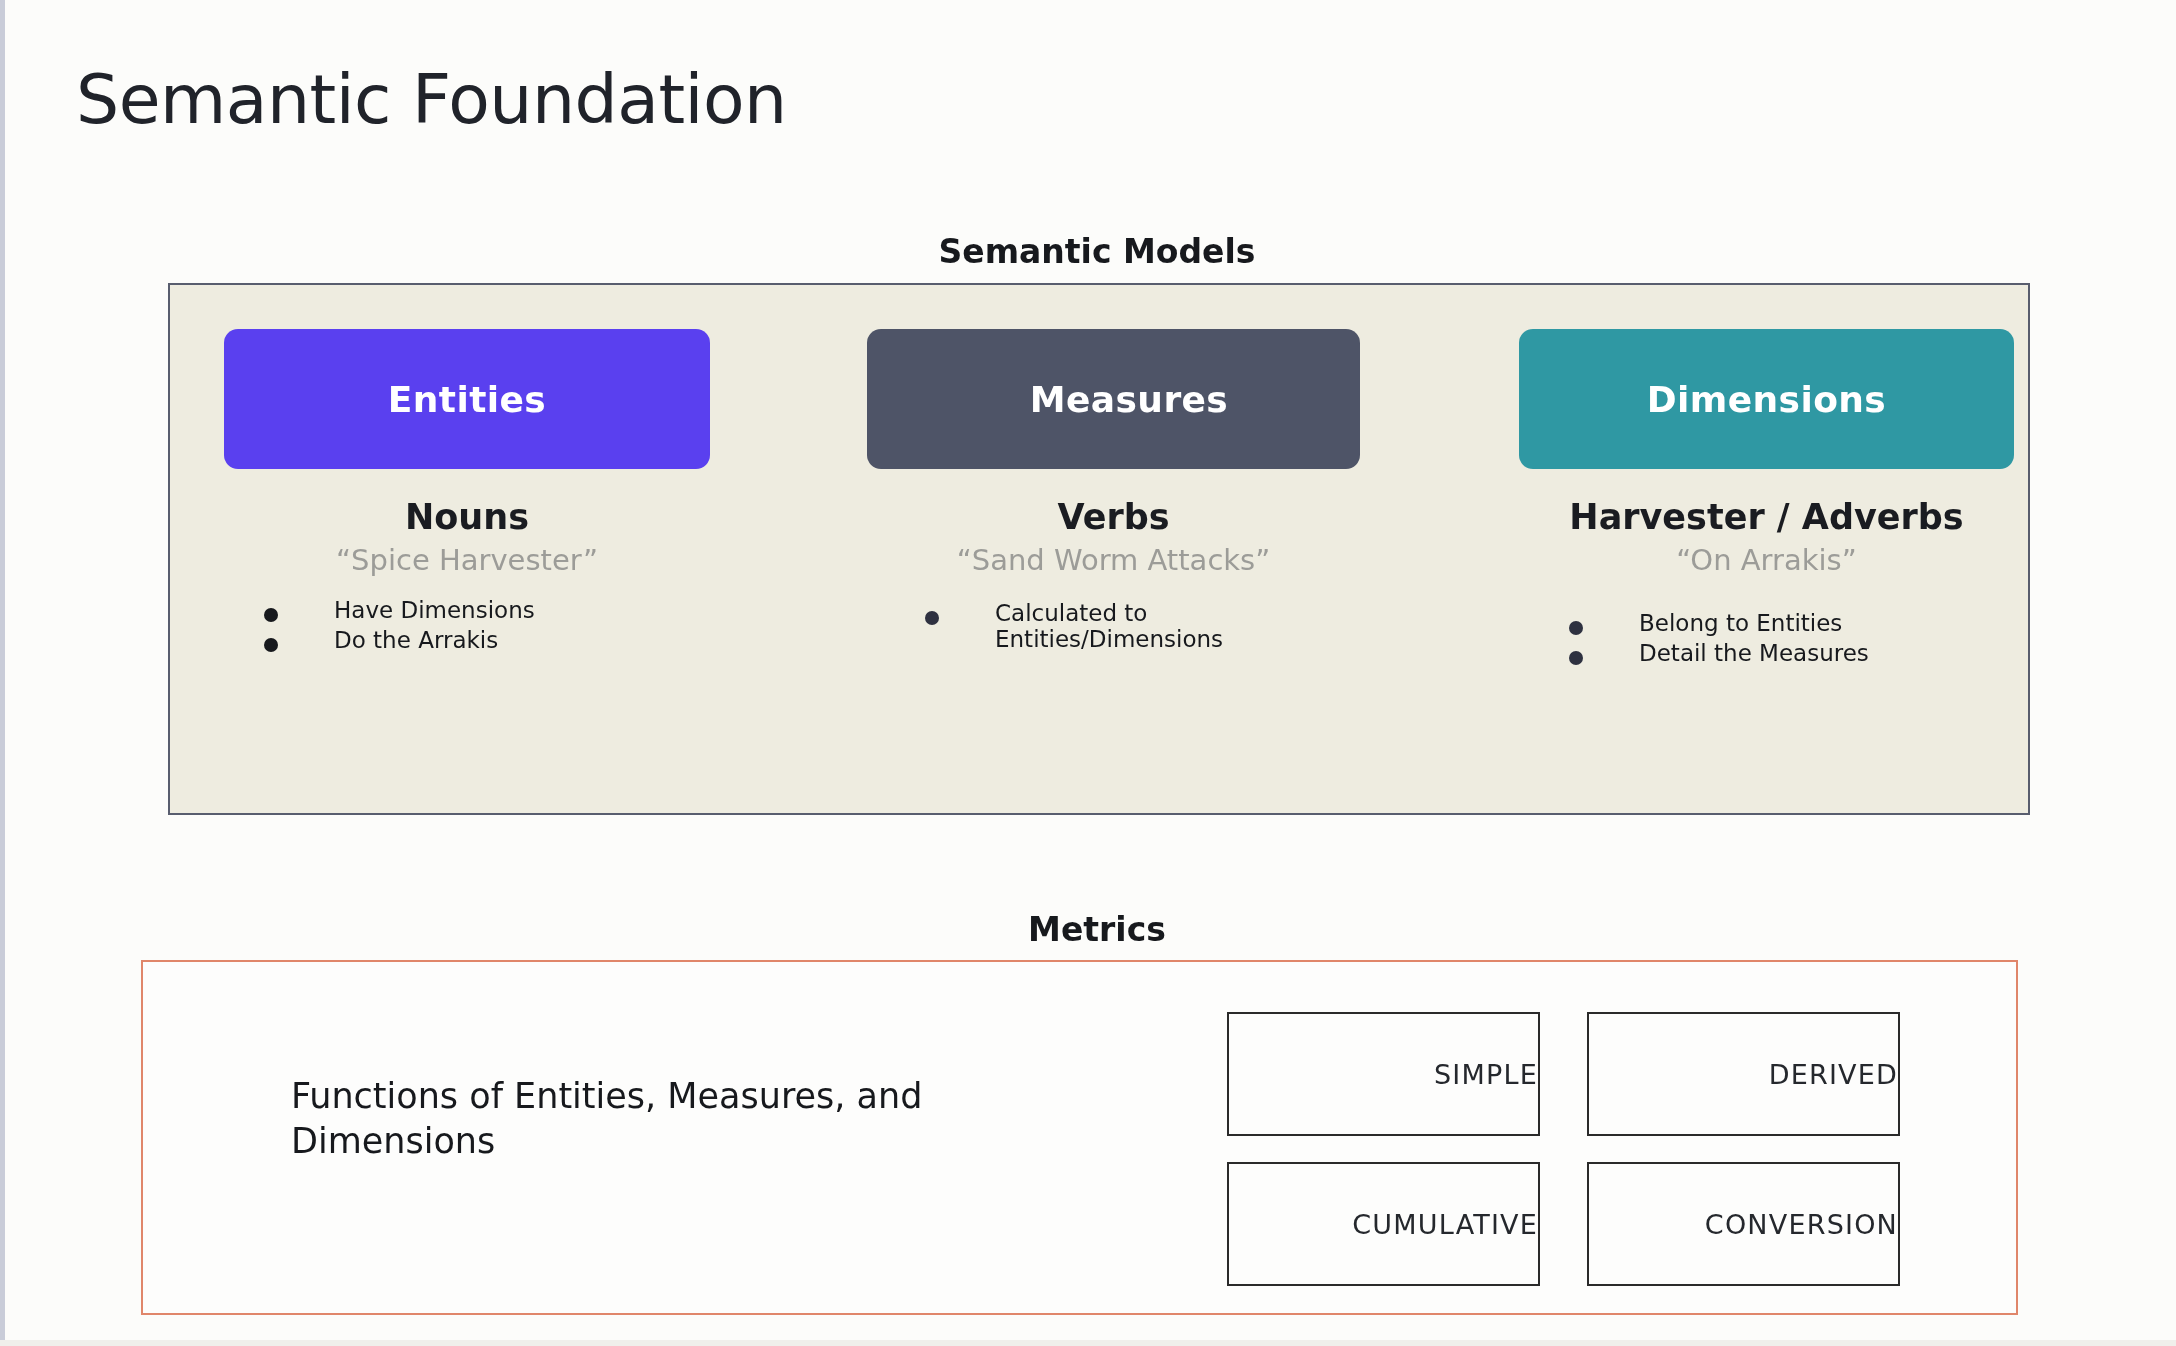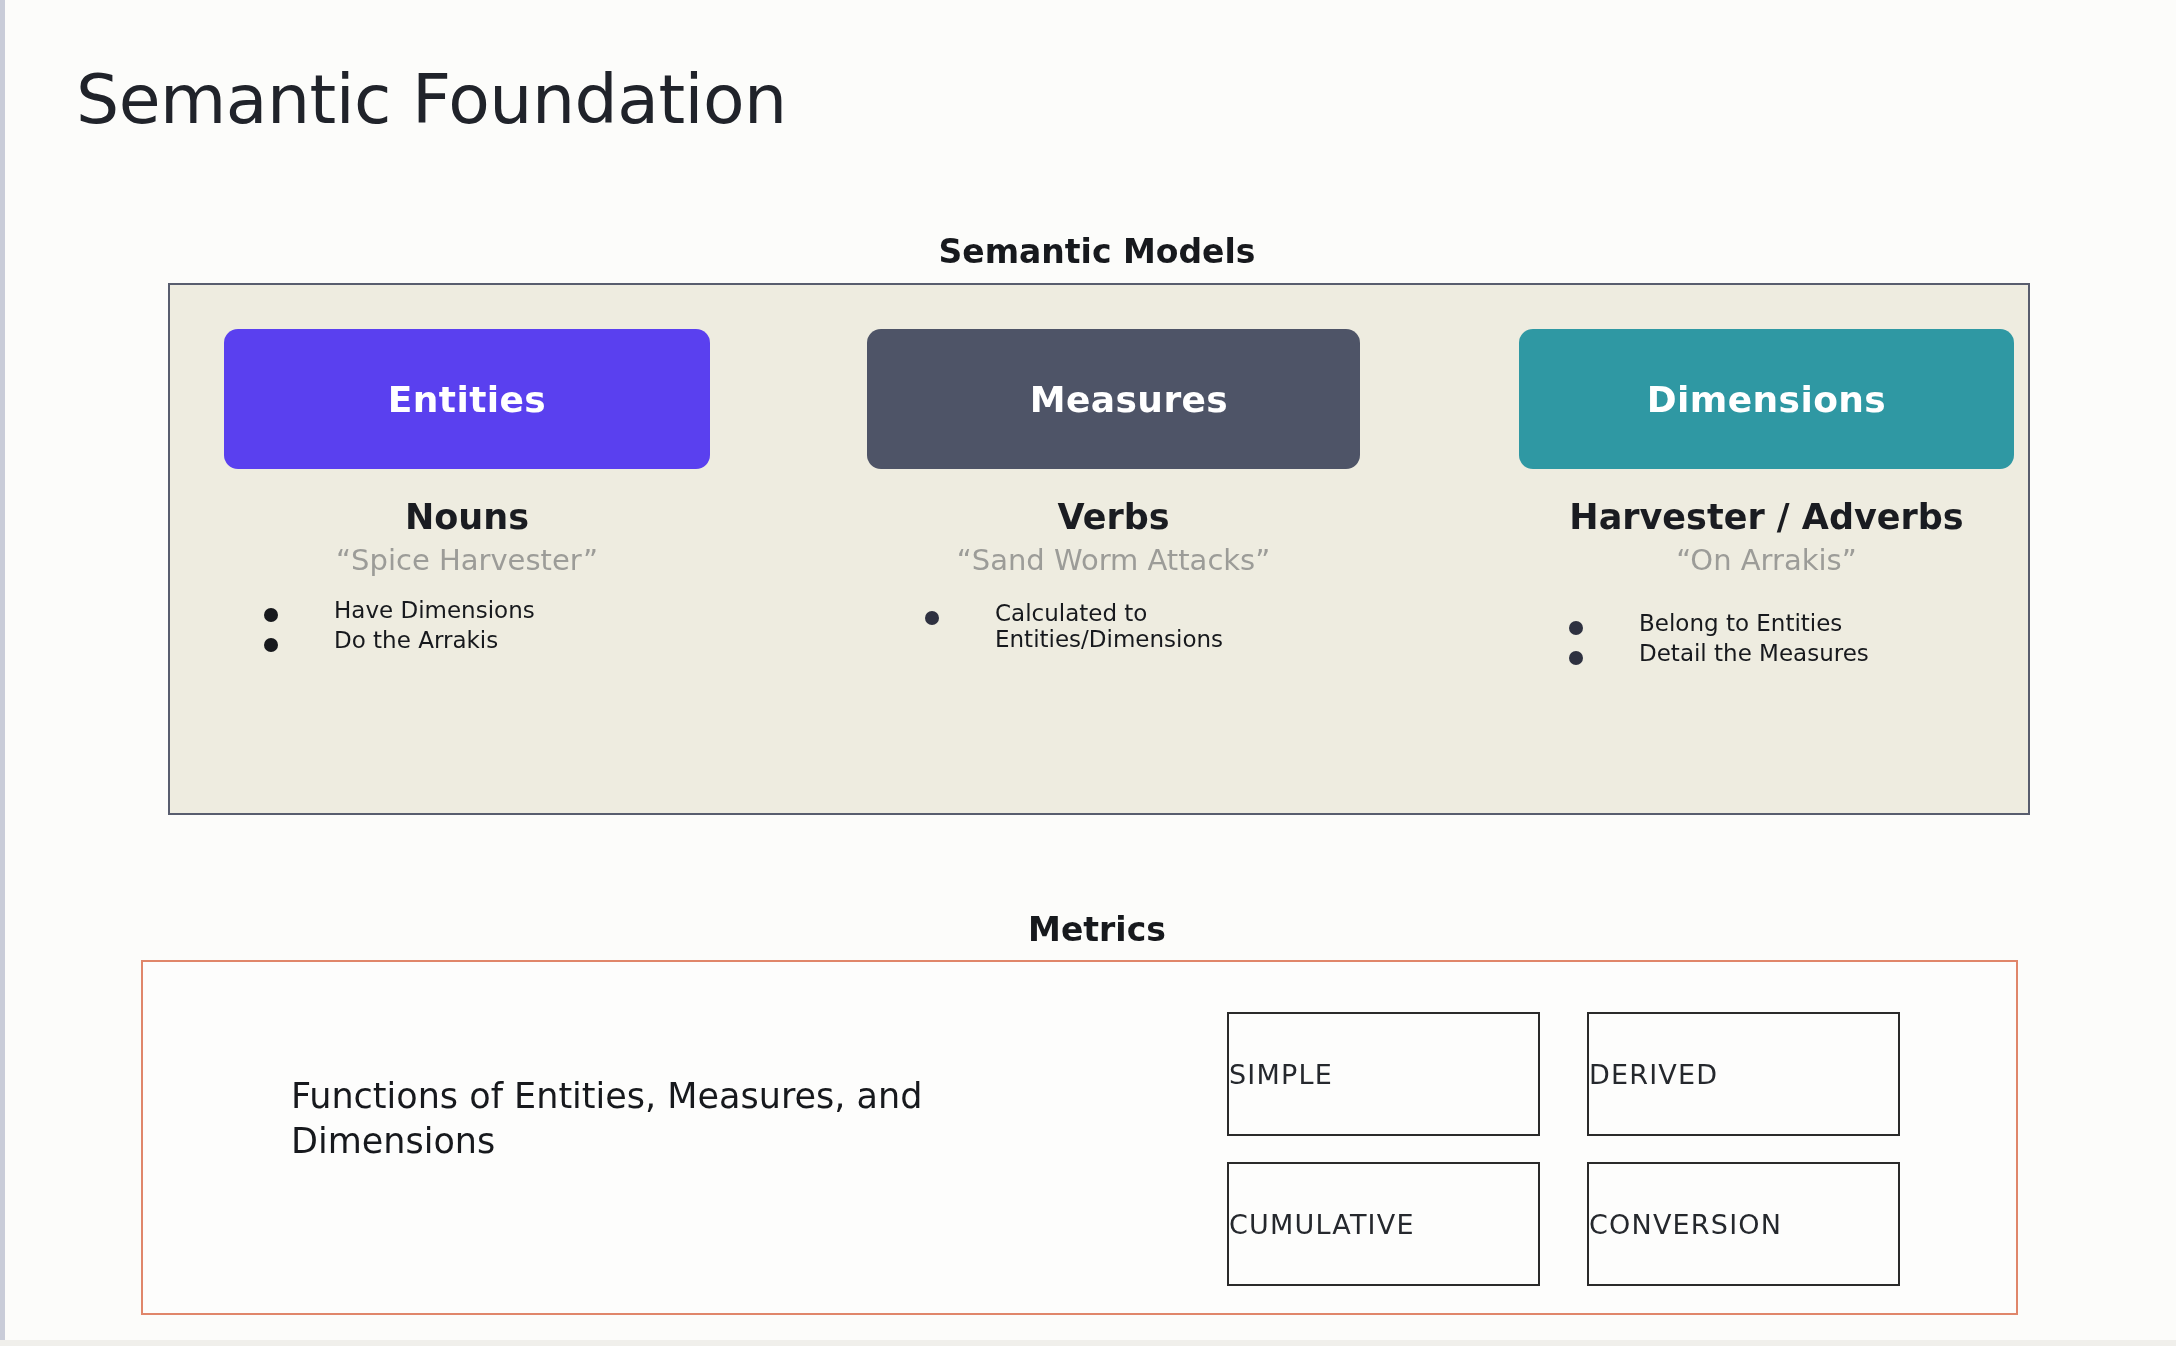--- a/index.html
+++ b/index.html
@@ -187,21 +187,21 @@
     grid-template-columns: 313px 313px;
     grid-template-rows: 124px 124px;
     column-gap: 47px;
     row-gap: 26px;
   }
   .metric-type-box {
     border: 2px solid #2a2a2a;
     background: #fdfdfc;
     display: flex;
     align-items: center;
-    justify-content: flex-start;
+    justify-content: flex-end;
     box-sizing: border-box;
   }
   .metric-type-label {
     font-size: 27px;
     color: #25282d;
     letter-spacing: 1.2px;
   }
 </style>
 </head>
 <body>

